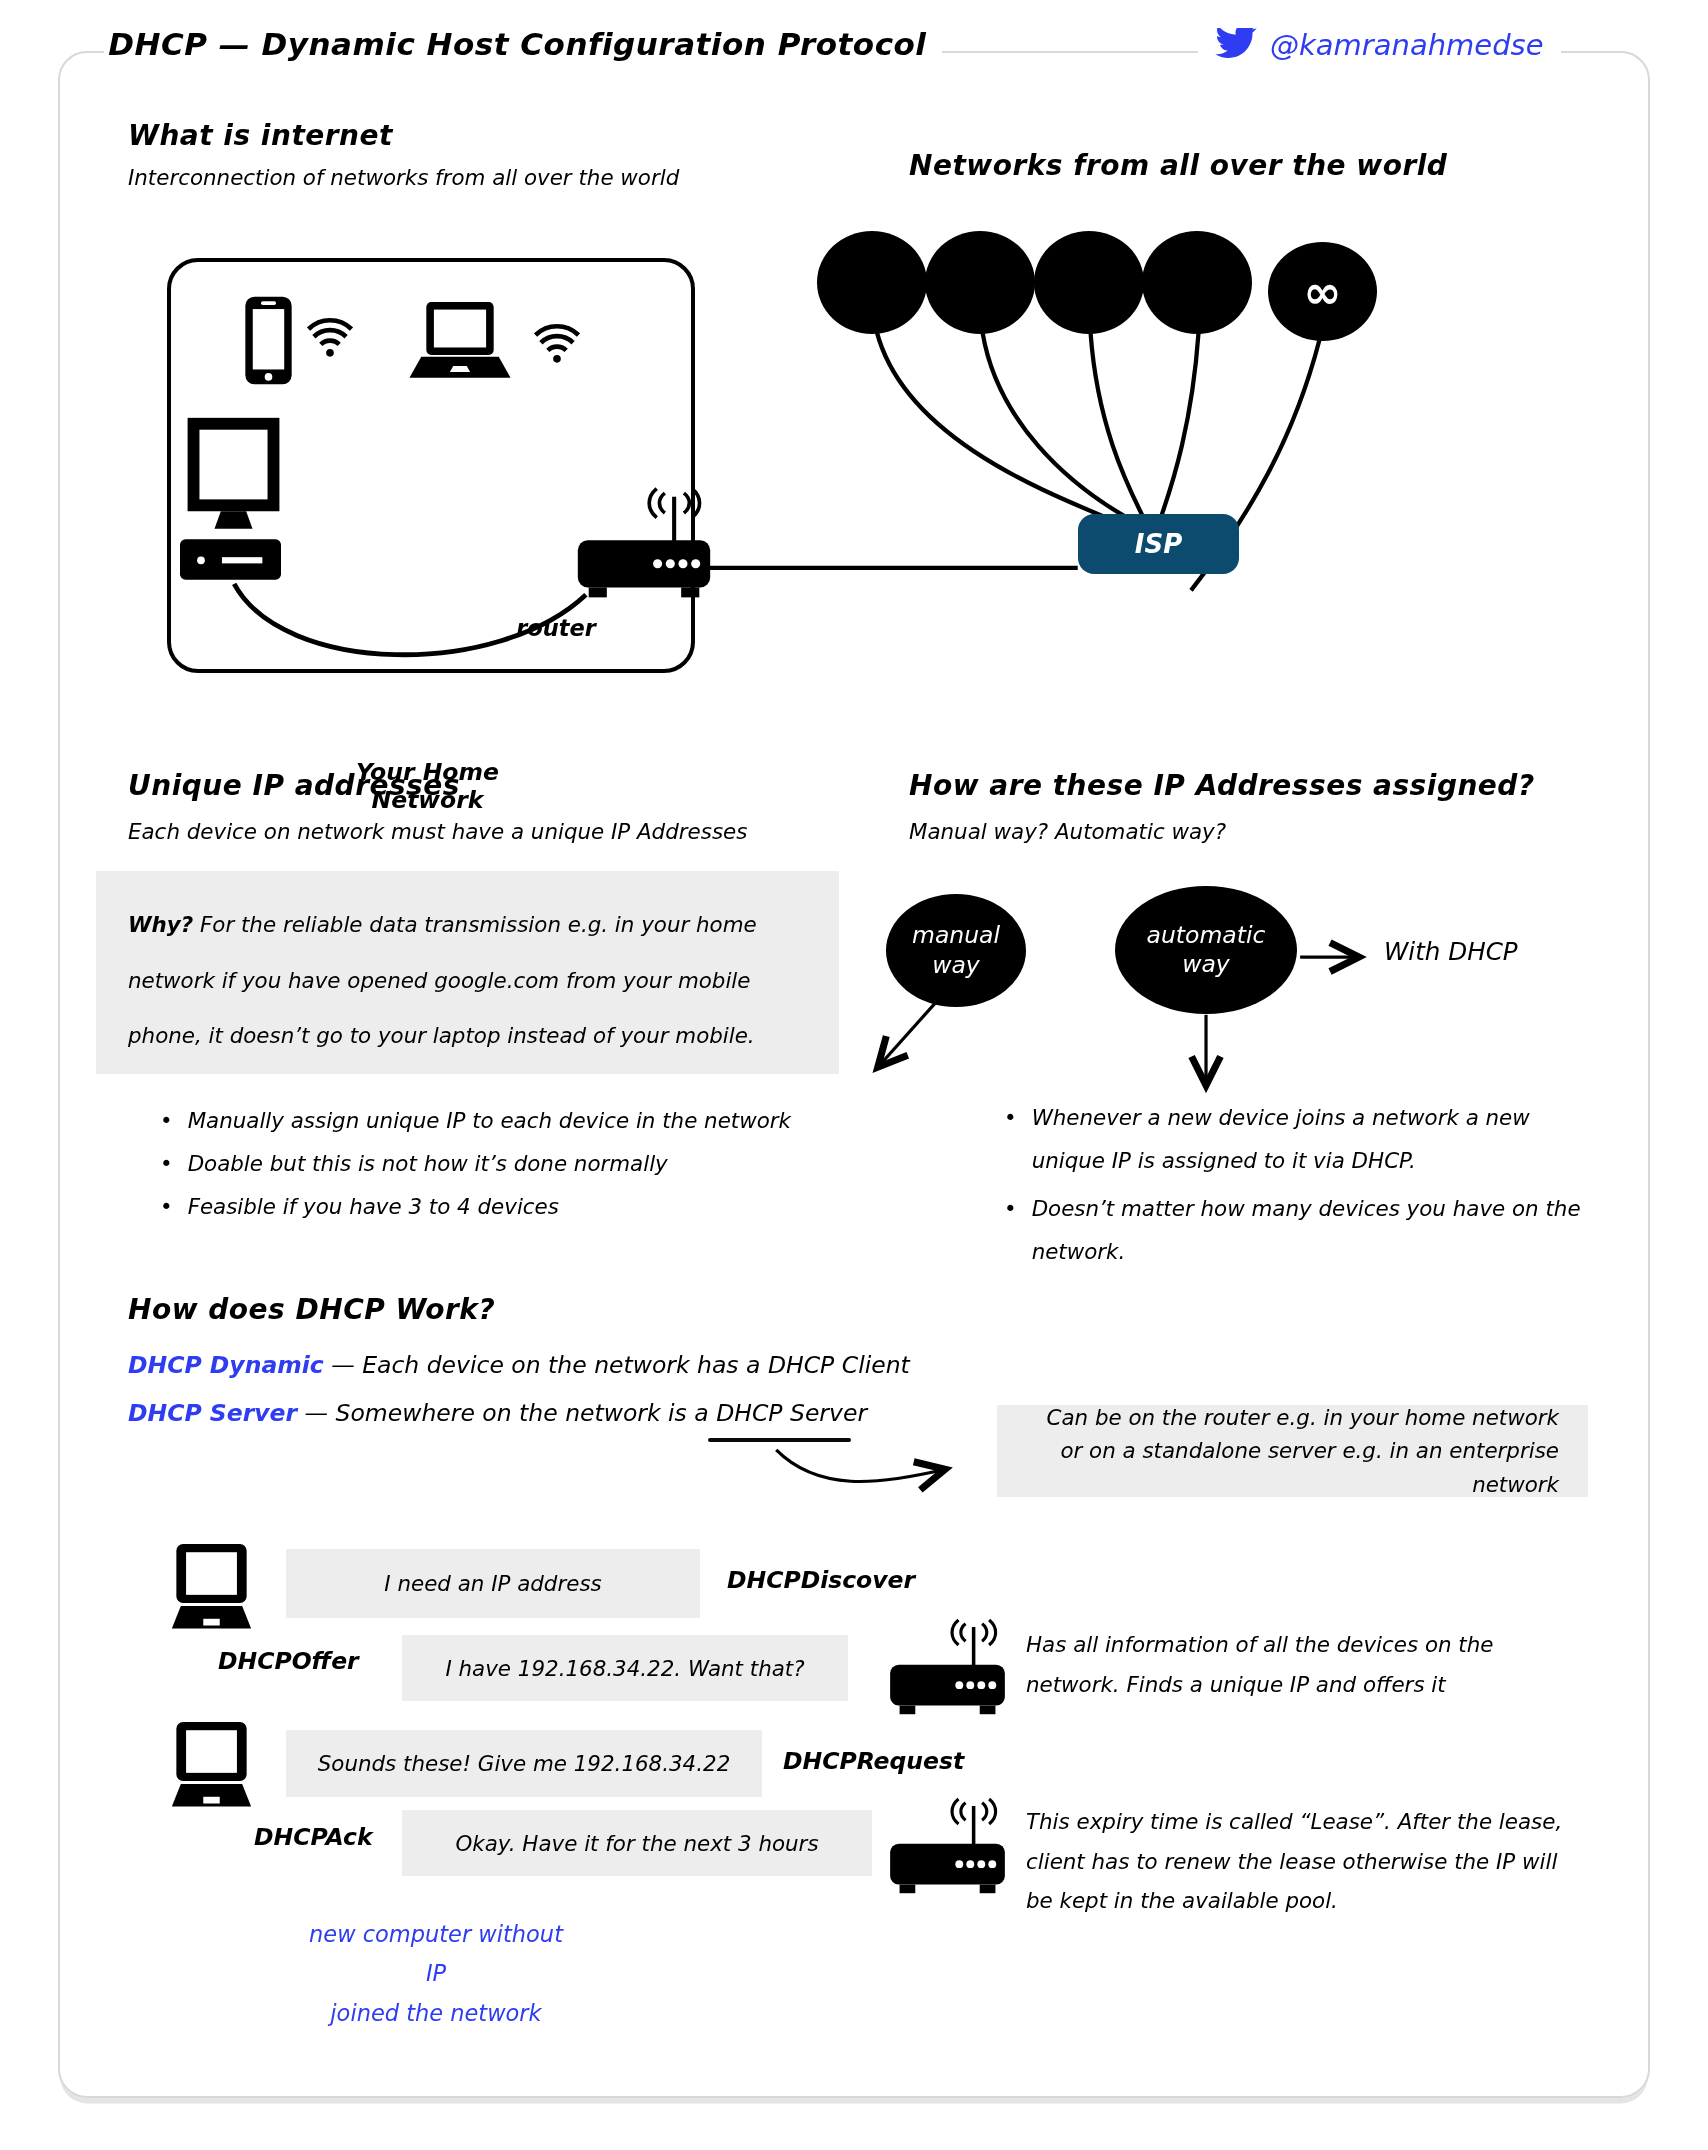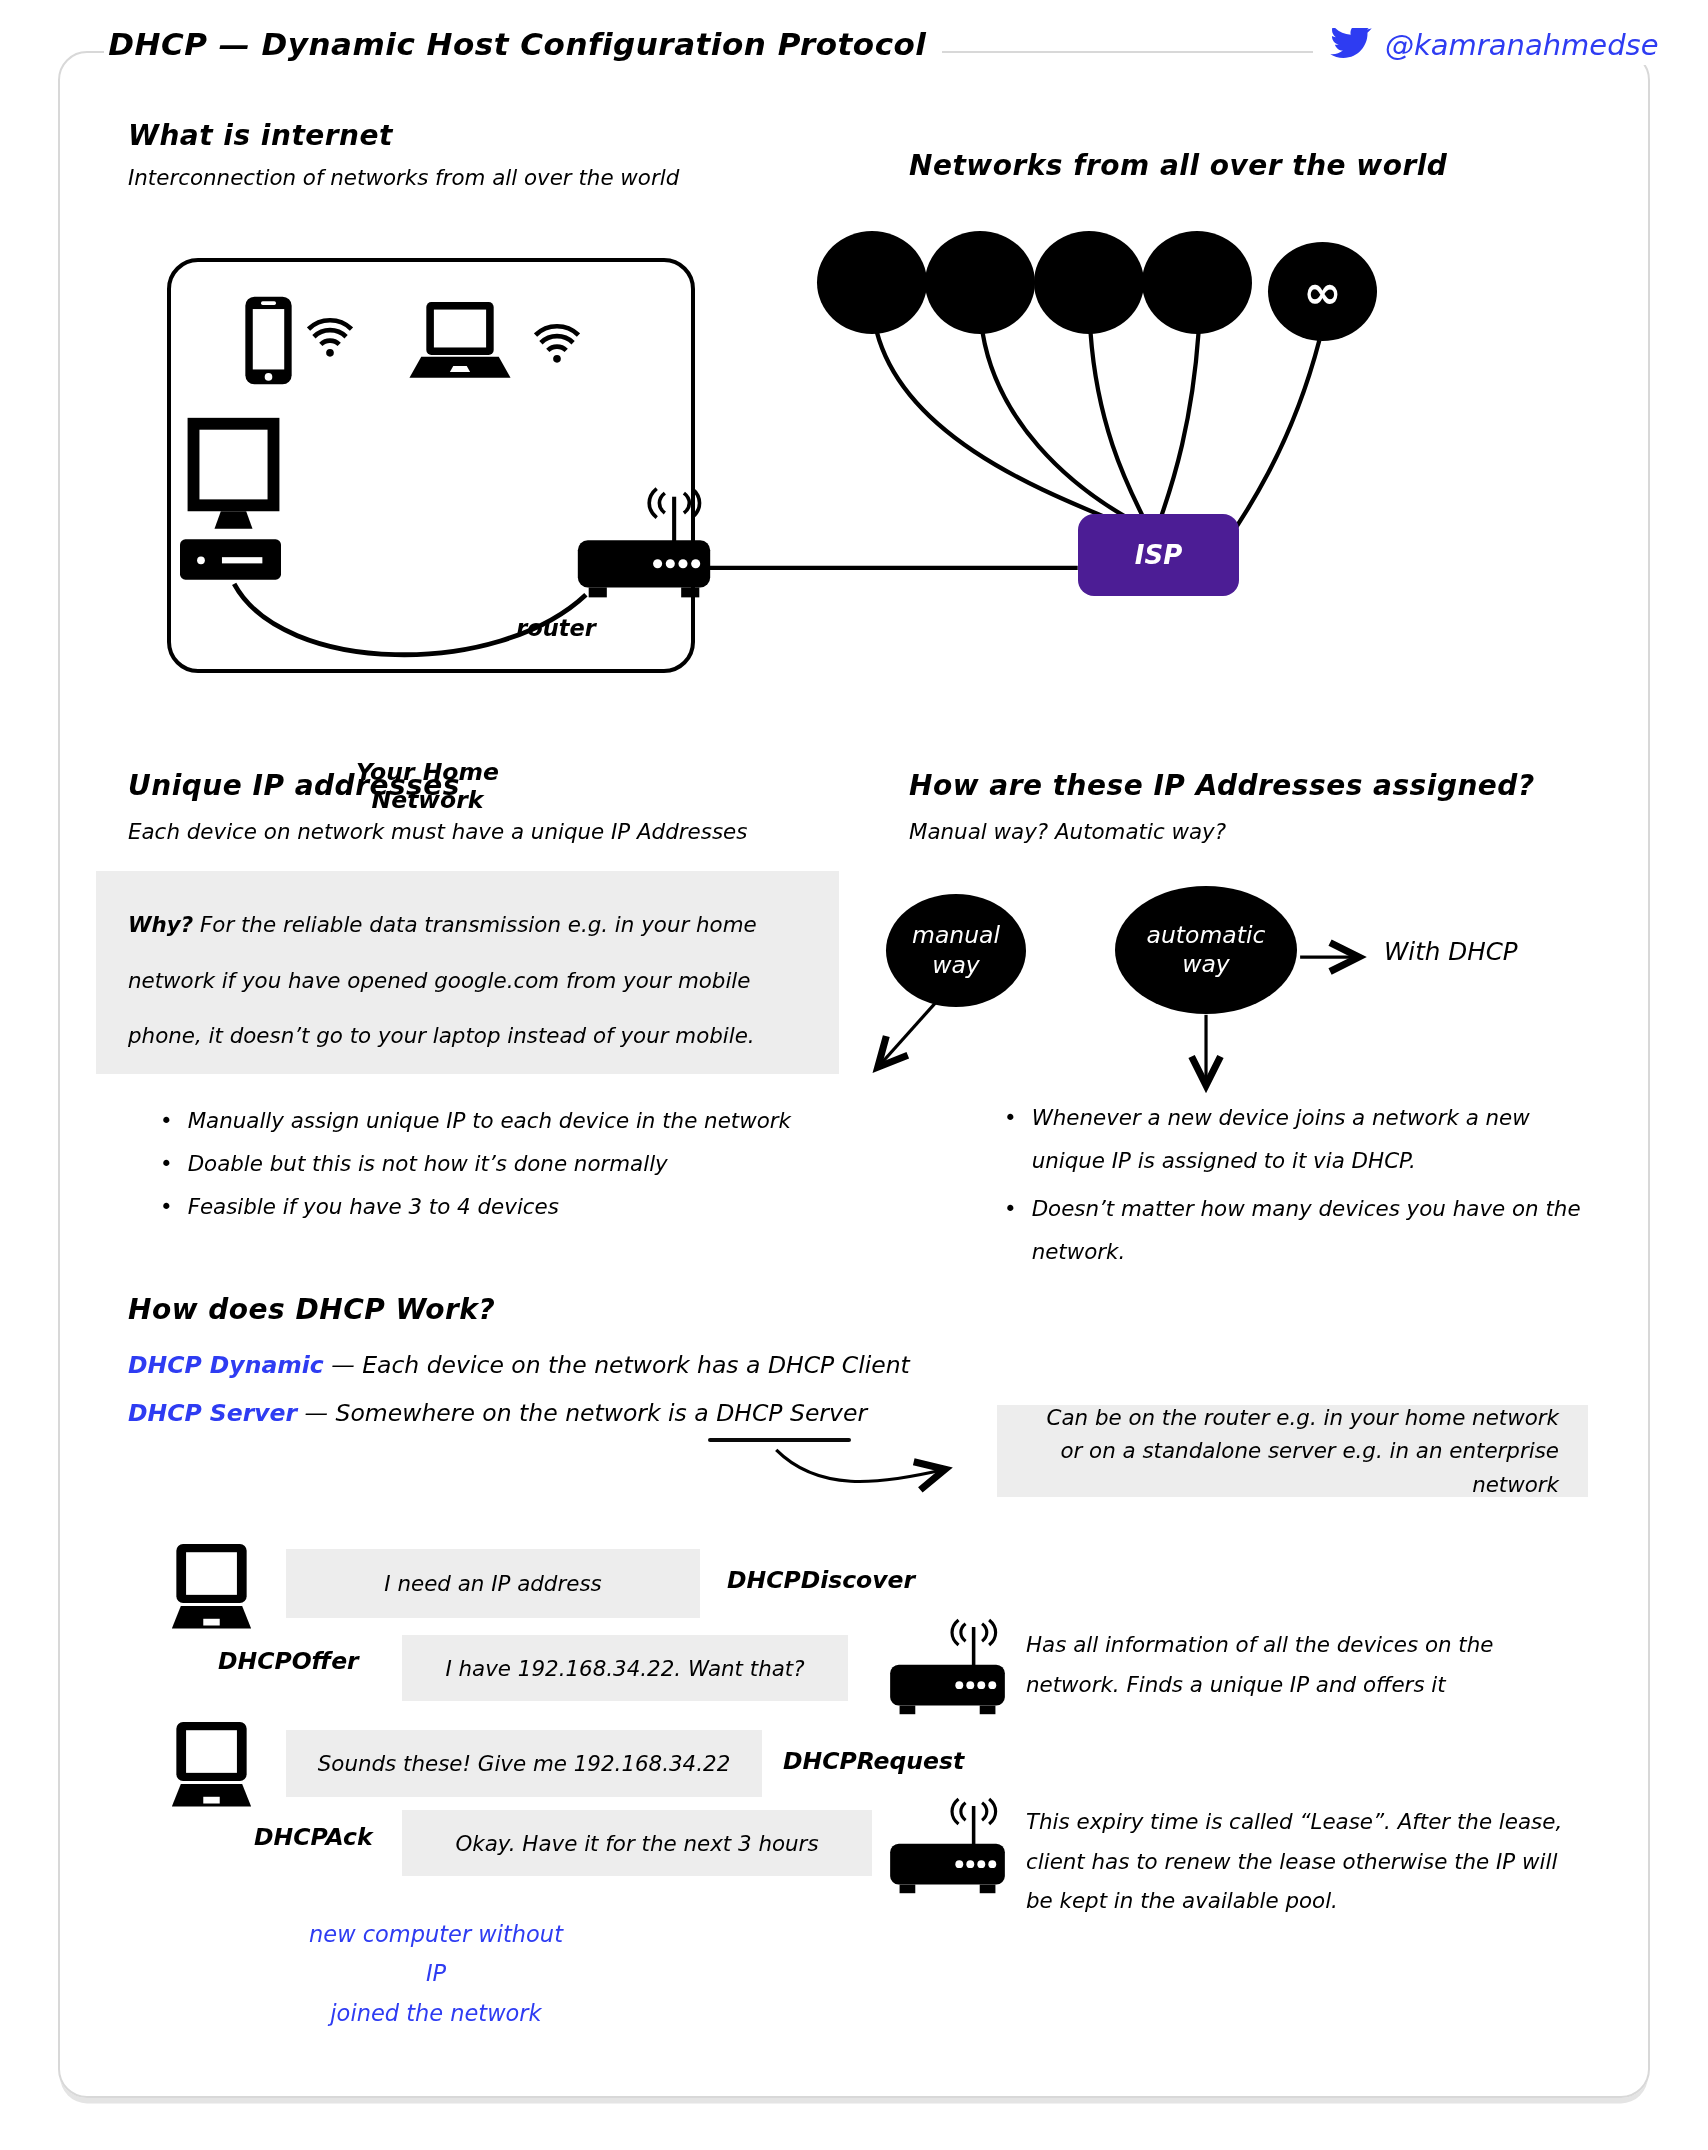--- a/index.html
+++ b/index.html
@@ -5,38 +5,38 @@
   html,body{margin:0;padding:0;background:#fff;}
   #page{position:relative;width:1708px;height:2151px;background:#fff;overflow:hidden;
         font-family:"DejaVu Sans",sans-serif;color:#000;}
   .abs{position:absolute;}
   .bold{font-weight:bold;}
   
   .frame{left:58px;top:51px;width:1588px;height:2043px;border:2.7px solid #d8d8d8;
          border-radius:29px;box-shadow:0 7.5px 0 -2.1px #e4e4e4;}
   .page-title{left:104px;top:26px;font-size:31px;font-weight:bold;font-style:italic;
               background:#fff;padding:0 16px 3.2px 4.3px;letter-spacing:0.5px;}
-  .twitter{left:1313px;top:28px;display:flex;align-items:center;gap:13px;background:#fff;padding:0 17px 3.2px 17px;}
+  .twitter{left:1198px;top:28px;display:flex;align-items:center;gap:13px;background:#fff;padding:0 17px 3.2px 17px;}
   .twitter-handle{font-size:29px;font-style:italic;color:#2e3cf2;}
   .h1{font-size:28px;font-weight:bold;font-style:italic;letter-spacing:0.5px;}
   .sub{font-size:21.4px;font-style:italic;}
   
   .home-box{left:167px;top:258px;width:520px;height:407px;border:4.8px solid #000;border-radius:31px;}
   .router-label{left:492px;top:615px;width:128px;text-align:center;font-size:22.5px;font-weight:bold;font-style:italic;}
   .home-caption{left:310px;top:758px;width:235px;text-align:center;font-size:23.5px;font-weight:bold;font-style:italic;}
   
   .net-h1{left:909px;top:149px;}
   .circle{background:#000;border-radius:50%;display:flex;align-items:center;justify-content:center;}
   .c1{left:817px;top:231px;width:110px;height:103px;}
   .c2{left:925px;top:231px;width:110px;height:103px;}
   .c3{left:1034px;top:231px;width:110px;height:103px;}
   .c4{left:1142px;top:231px;width:110px;height:103px;}
   .c5{left:1268px;top:242px;width:109px;height:99px;}
   .inf{color:#fff;font-size:46px;font-weight:bold;font-style:normal;line-height:1;}
-  .isp-box{left:1078px;top:514px;width:161px;height:82px;background:#4c1d95;border-radius:16px;
+  .isp-box{left:1078px;top:514px;width:161px;height:60px;background:#0c4a6e;border-radius:16px;
            display:flex;align-items:center;justify-content:center;}
   .isp-box span{color:#fff;font-size:26px;font-weight:bold;font-style:italic;}
   .isp-text{left:802px;top:590px;width:470px;text-align:center;font-style:italic;}
   .isp-text .t1{font-size:23.5px;font-weight:bold;line-height:1.7;}
   .isp-text .t2{font-size:20.3px;line-height:1.75;}
   
   .uniq-h1{left:128px;top:769px;}
   .uniq-sub{left:128px;top:819px;}
   .why-box{left:96px;top:871px;width:743px;height:203px;background:#ededed;
            padding:26px 32px;box-sizing:border-box;font-size:21.4px;font-style:italic;line-height:2.6;}

